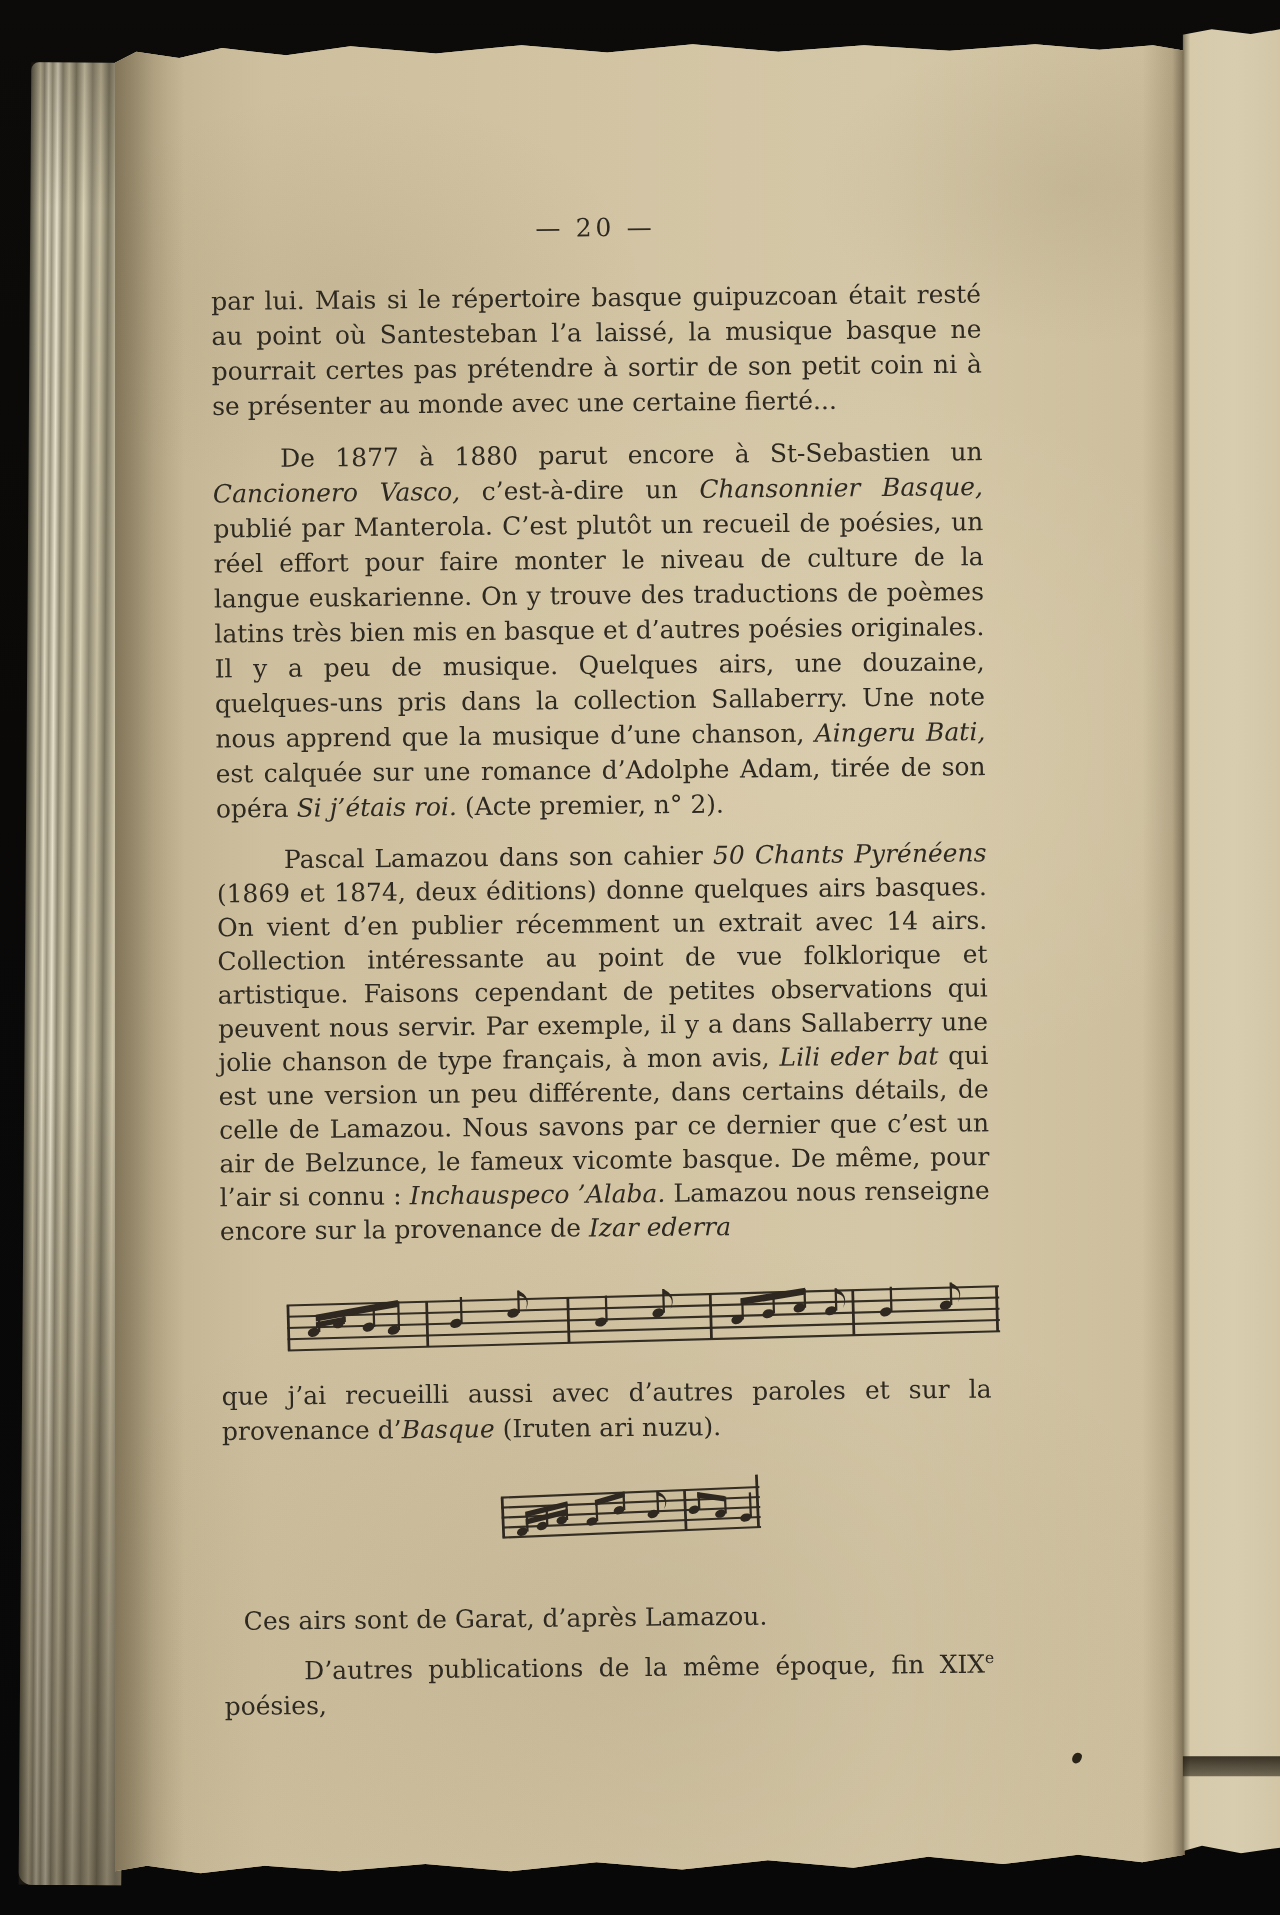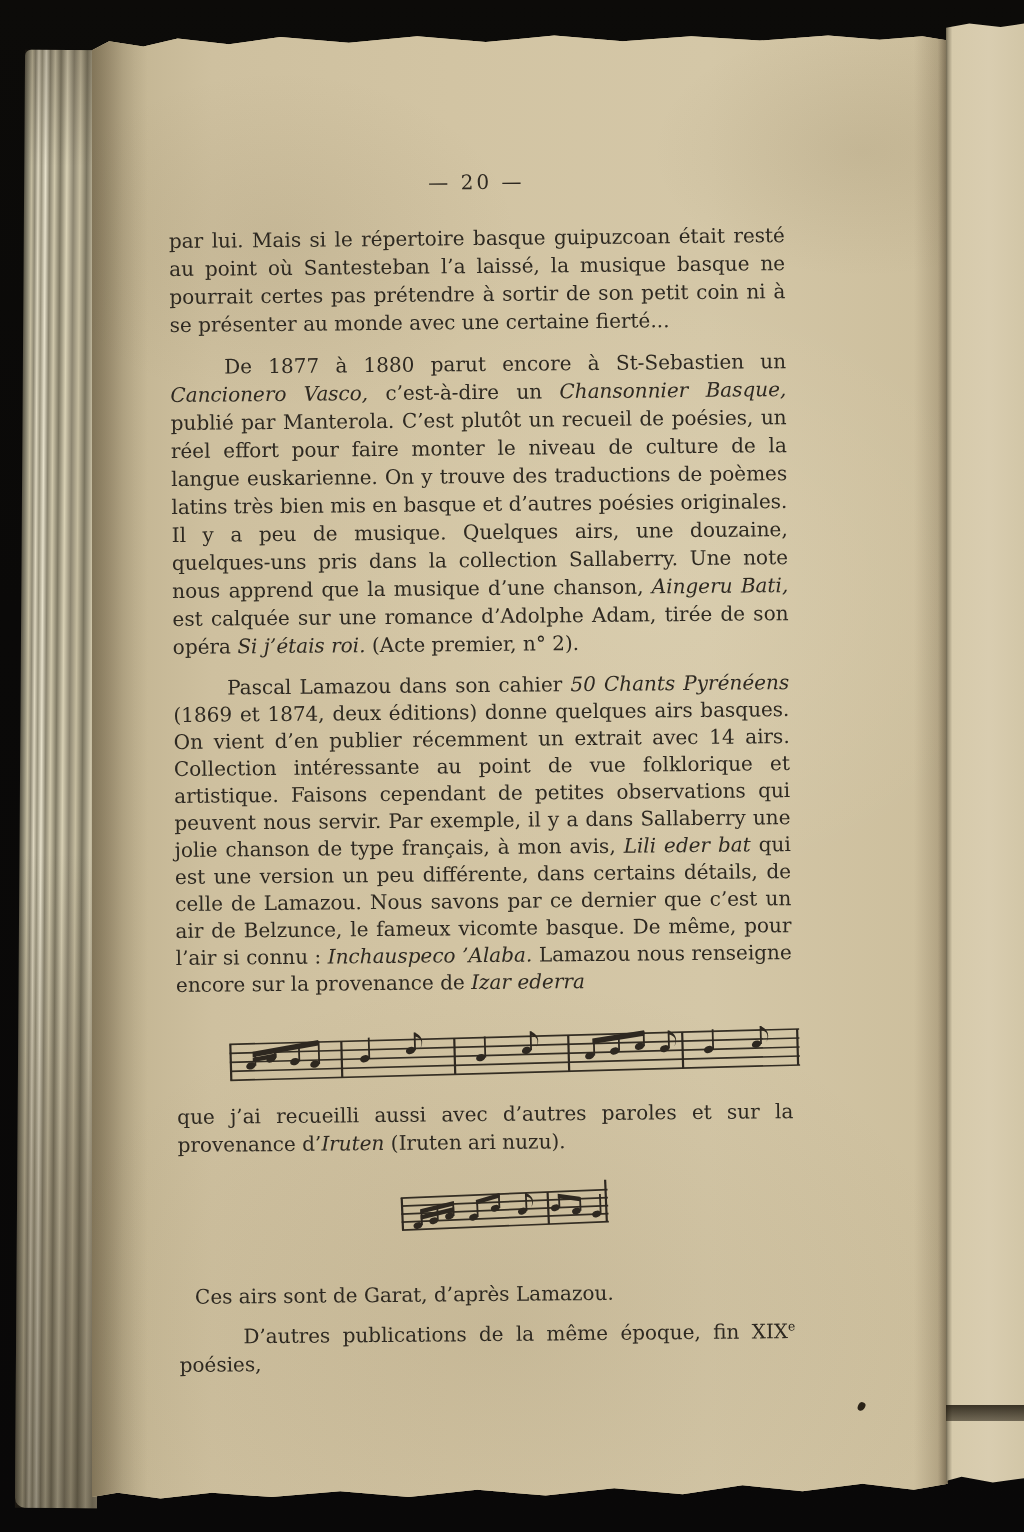--- a/index.html
+++ b/index.html
@@ -178,21 +178,21 @@
         <g>
           <ellipse class="note" cx="480" cy="29" rx="4.8" ry="3.5" transform="rotate(-18 480 29)"></ellipse>
           <line class="mstem" x1="484.5" y1="29" x2="484.5" y2="9"></line>
           <ellipse class="note" cx="528" cy="25" rx="4.8" ry="3.5" transform="rotate(-18 528 25)"></ellipse>
           <line class="mstem" x1="532.5" y1="25" x2="532.5" y2="7"></line>
           <path class="note" d="M532.5,7 c7,3.5 9.5,9 5.5,16 c2.5-7 1-10.5 -5.5-12 z"></path>
         </g>
       </svg>
     </div>
 
-    <p class="para"><span>que j’ai recueilli aussi avec d’autres paroles et sur la provenance d’</span><span class="it">Iruten</span><span> (Iruten ari nuzu).</span></p>
+    <p class="para"><span>que j’ai recueilli aussi avec d’autres paroles et sur la provenance d’</span><span class="it">Basque</span><span> (Iruten ari nuzu).</span></p>
 
     <div class="music music2" aria-label="Second musical notation excerpt: short staff with beamed eighth notes (air Irulia)">
       <svg width="212" height="52" viewBox="0 0 212 52" style="transform:rotate(-1.8deg);">
         <g class="mline">
           <line x1="1" y1="12" x2="208" y2="12"></line>
           <line x1="1" y1="20" x2="208" y2="20"></line>
           <line x1="1" y1="28" x2="208" y2="28"></line>
           <line x1="1" y1="36" x2="208" y2="36"></line>
           <line x1="1" y1="44" x2="208" y2="44"></line>
         </g>

